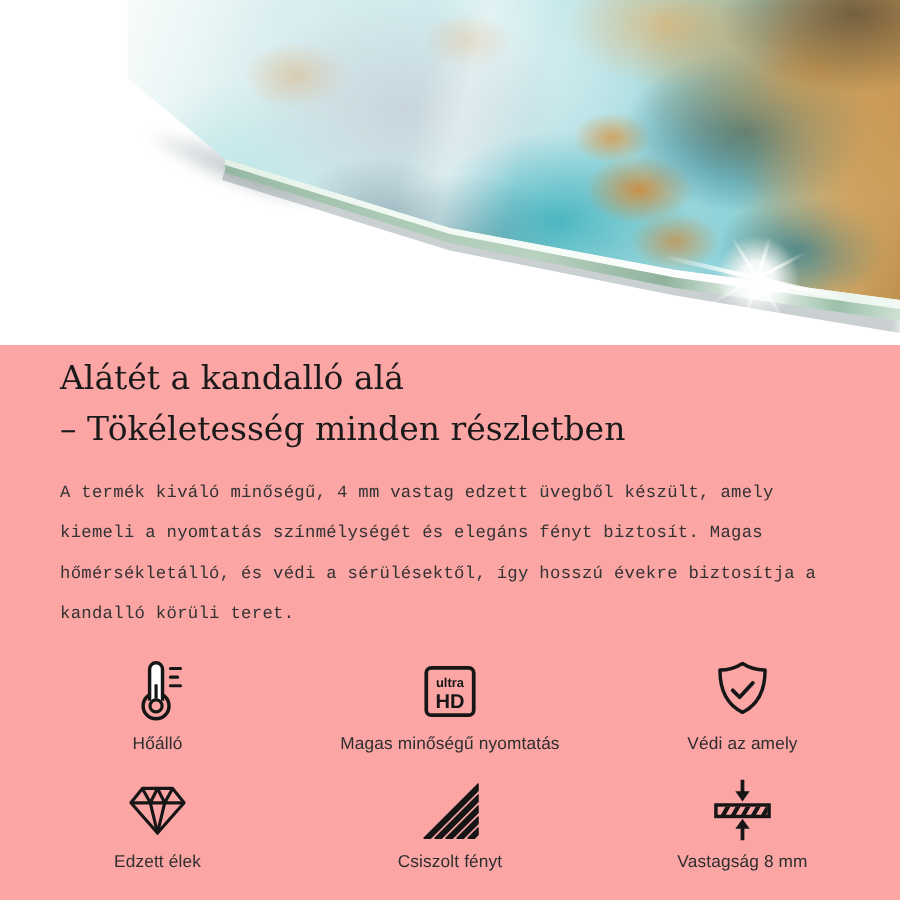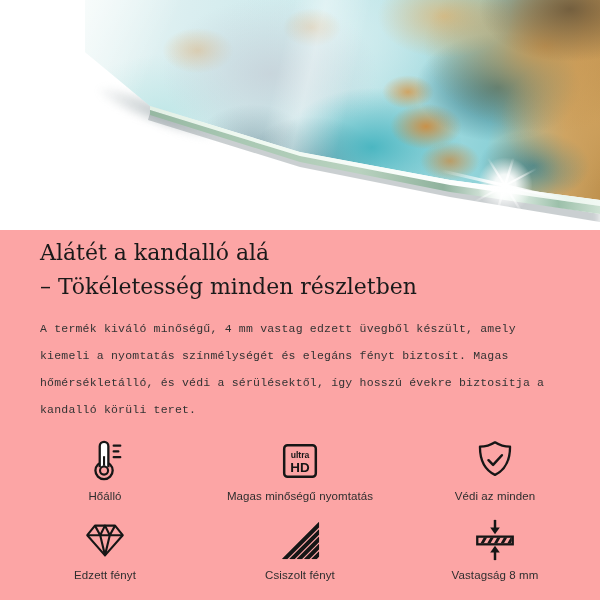--- a/index.html
+++ b/index.html
@@ -129,31 +129,31 @@
         <div class="feature-label">Magas minőségű nyomtatás</div>
       </div>
 
       <div class="feature">
         <div class="icon-box">
           <svg width="46" height="46" viewBox="0 0 48 48">
             <path class="stroke" stroke-width="2.4" stroke-linejoin="round" d="M24 4.5c-5 3.2-10.2 4.6-15.7 4.6 0 13.8 5 24.2 15.7 29.4 10.7-5.2 15.7-15.6 15.7-29.4-5.5 0-10.7-1.4-15.7-4.6z"></path>
             <path class="stroke" stroke-width="2.6" stroke-linecap="round" stroke-linejoin="round" d="M17.2 23.2l4.8 4.8 9.2-10"></path>
           </svg>
         </div>
-        <div class="feature-label">Védi az minden</div>
+        <div class="feature-label">Védi az amely</div>
       </div>
 
       <div class="feature">
         <div class="icon-box">
           <svg width="48" height="46" viewBox="0 0 48 48">
             <path class="stroke" stroke-width="2.2" stroke-linejoin="round" d="M13.5 9h21l8 10L24 40 5.5 19z"></path>
             <path class="stroke" stroke-width="2.2" stroke-linejoin="round" d="M5.5 19h37M13.5 9l5.5 10L24 9l5 10 5.5-10M19 19l5 21 5-21"></path>
           </svg>
         </div>
-        <div class="feature-label">Edzett fényt</div>
+        <div class="feature-label">Edzett élek</div>
       </div>
 
       <div class="feature">
         <div class="icon-box">
           <svg width="44" height="44" viewBox="0 0 48 48">
             <defs>
                 <clipPath id="triclip">
                   <path d="M3 45h42V3z"></path>
                 </clipPath>
               </defs>

